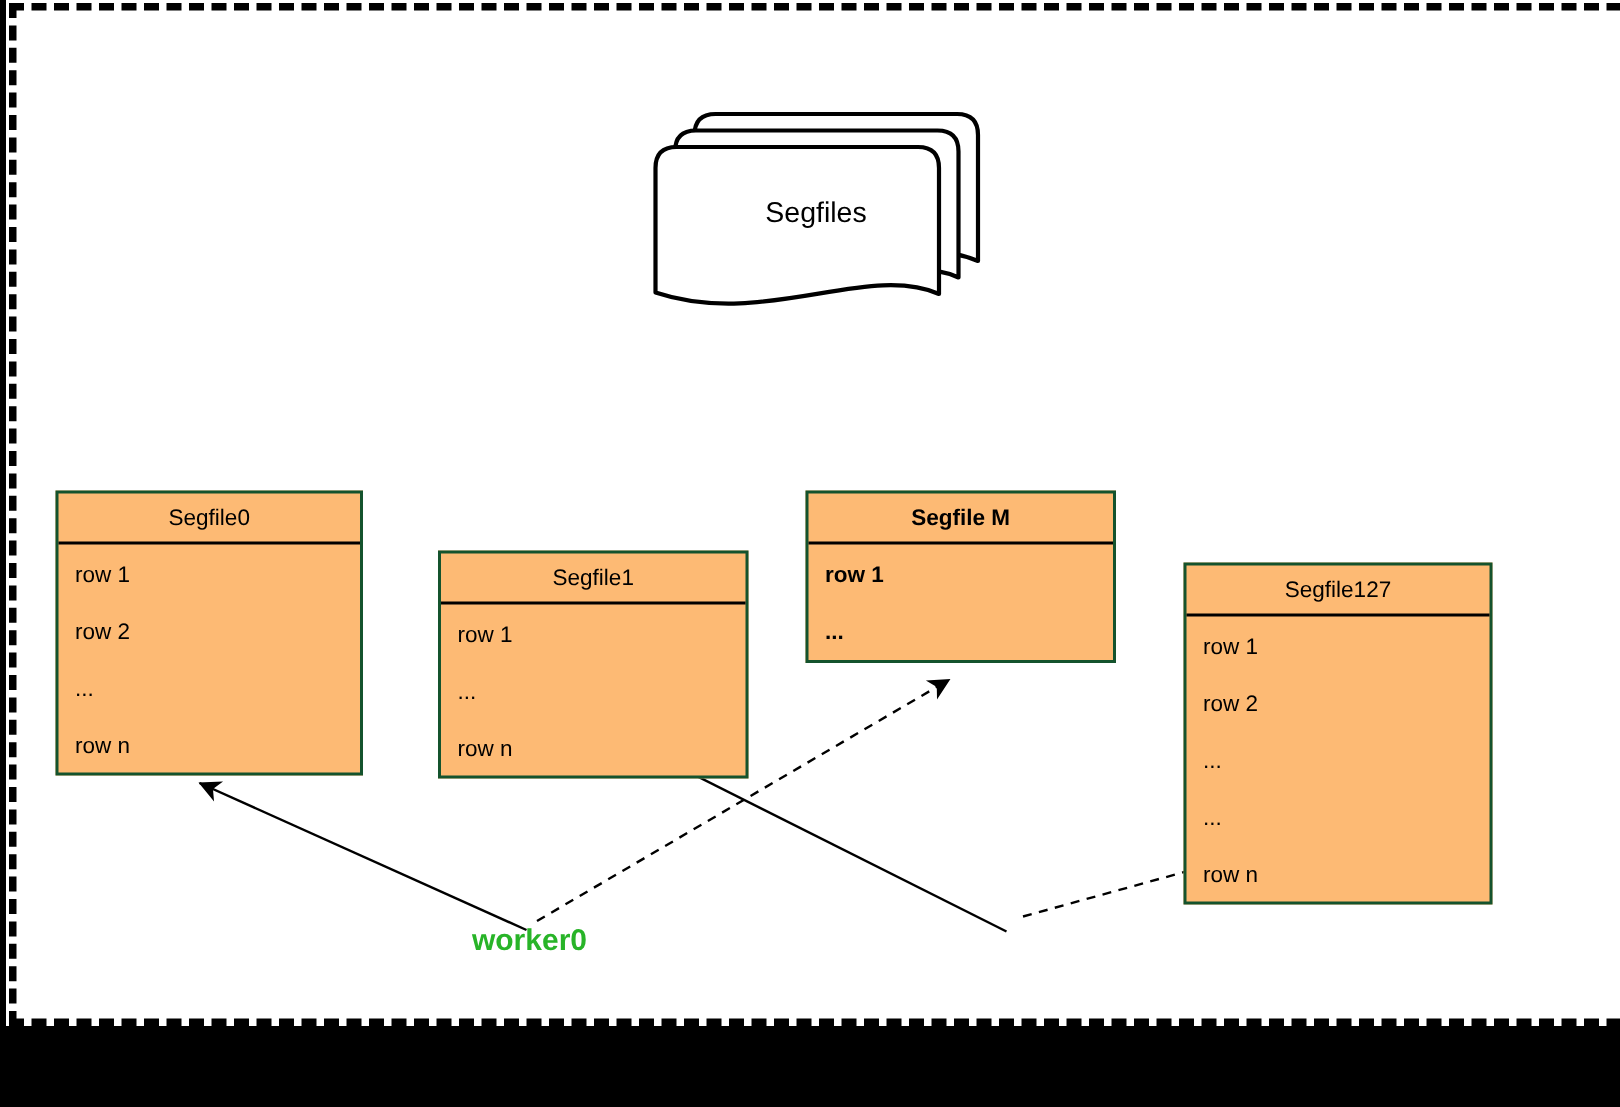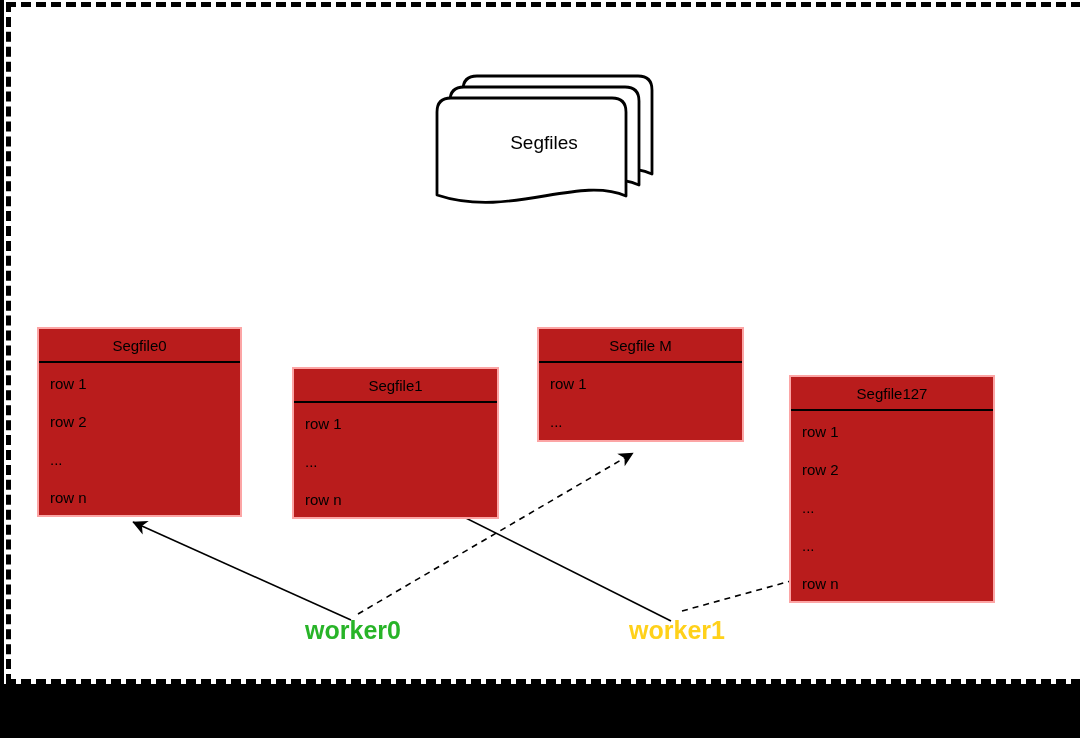--- a/index.html
+++ b/index.html
@@ -2,29 +2,29 @@
 <html><head>
 <meta charset="utf-8">
 <style>
   html,body{margin:0;padding:0;background:#000;}
   #stage{position:relative;width:1080px;height:738px;background:#000;overflow:hidden;
          font-family:"Liberation Sans","DejaVu Sans",sans-serif;color:#000;}
   #frame{position:absolute;left:4px;top:0;width:1080px;height:684px;background:#fff;padding-left:15px;}
   #dashed-border{position:absolute;left:2px;top:2px;right:3px;bottom:0;
                  border:5px dashed #000;pointer-events:none;}
   #diagram-svg{position:absolute;left:0;top:0;width:1080px;height:684px;}
-  .segbox{position:absolute;background:#b91c1c;border:2px solid #fca5a5;box-sizing:border-box;
+  .segbox{position:absolute;background:#fdba74;border:2px solid #14532d;box-sizing:border-box;
           font-size:15px;}
   .seg-header{height:32px;border-bottom:2px solid #000;display:flex;align-items:center;
               justify-content:center;font-size:15px;}
   .seg-body{padding:12px 0 0 11px;}
   .seg-row{height:38px;line-height:17px;}
   .float-label{position:absolute;text-align:center;}
   #segfiles-label{left:440px;top:132px;width:200px;font-size:19px;}
-  .worker-label{position:absolute;width:150px;text-align:center;font-size:25px;
+  .worker-label{position:absolute;width:150px;text-align:center;font-size:20px;
                 font-weight:bold;top:616px;}
   #worker0-label{left:274px;}
   #worker1-label{left:598px;}
   #bottom-band{position:absolute;left:0;top:684px;width:1080px;height:54px;background:#000;}
 </style>
 </head>
 <body>
 
 <div id="stage">
   <div id="frame">
@@ -66,37 +66,36 @@
 
     <div class="segbox" style="left:288px;top:327px;width:207px;height:152px;margin-top:40px;">
       <div class="seg-header">Segfile1</div>
       <div class="seg-body">
         <div class="seg-row">row 1</div>
         <div class="seg-row">...</div>
         <div class="seg-row">row n</div>
       </div>
     </div>
 
-    <div class="segbox" style="left:533px;top:327px;width:207px;height:115px;">
+    <div class="segbox" style="left:533px;top:327px;width:207px;height:115px;font-weight:bold;">
       <div class="seg-header">Segfile M</div>
       <div class="seg-body">
         <div class="seg-row">row 1</div>
         <div class="seg-row">...</div>
       </div>
     </div>
 
     <div class="segbox" style="left:785px;top:327px;width:206px;height:228px;margin-top:48px;">
       <div class="seg-header">Segfile127</div>
       <div class="seg-body">
         <div class="seg-row">row 1</div>
         <div class="seg-row">row 2</div>
         <div class="seg-row">...</div>
         <div class="seg-row">...</div>
         <div class="seg-row">row n</div>
       </div>
     </div>
 
     <div id="worker0-label" class="worker-label" style="color: rgb(40, 180, 40);">worker0</div>
-    <div id="worker1-label" class="worker-label" style="color: rgb(255, 209, 26);">worker1</div>
   </div>
 
   <div id="bottom-band"></div>
 </div>
 
 </body></html>

